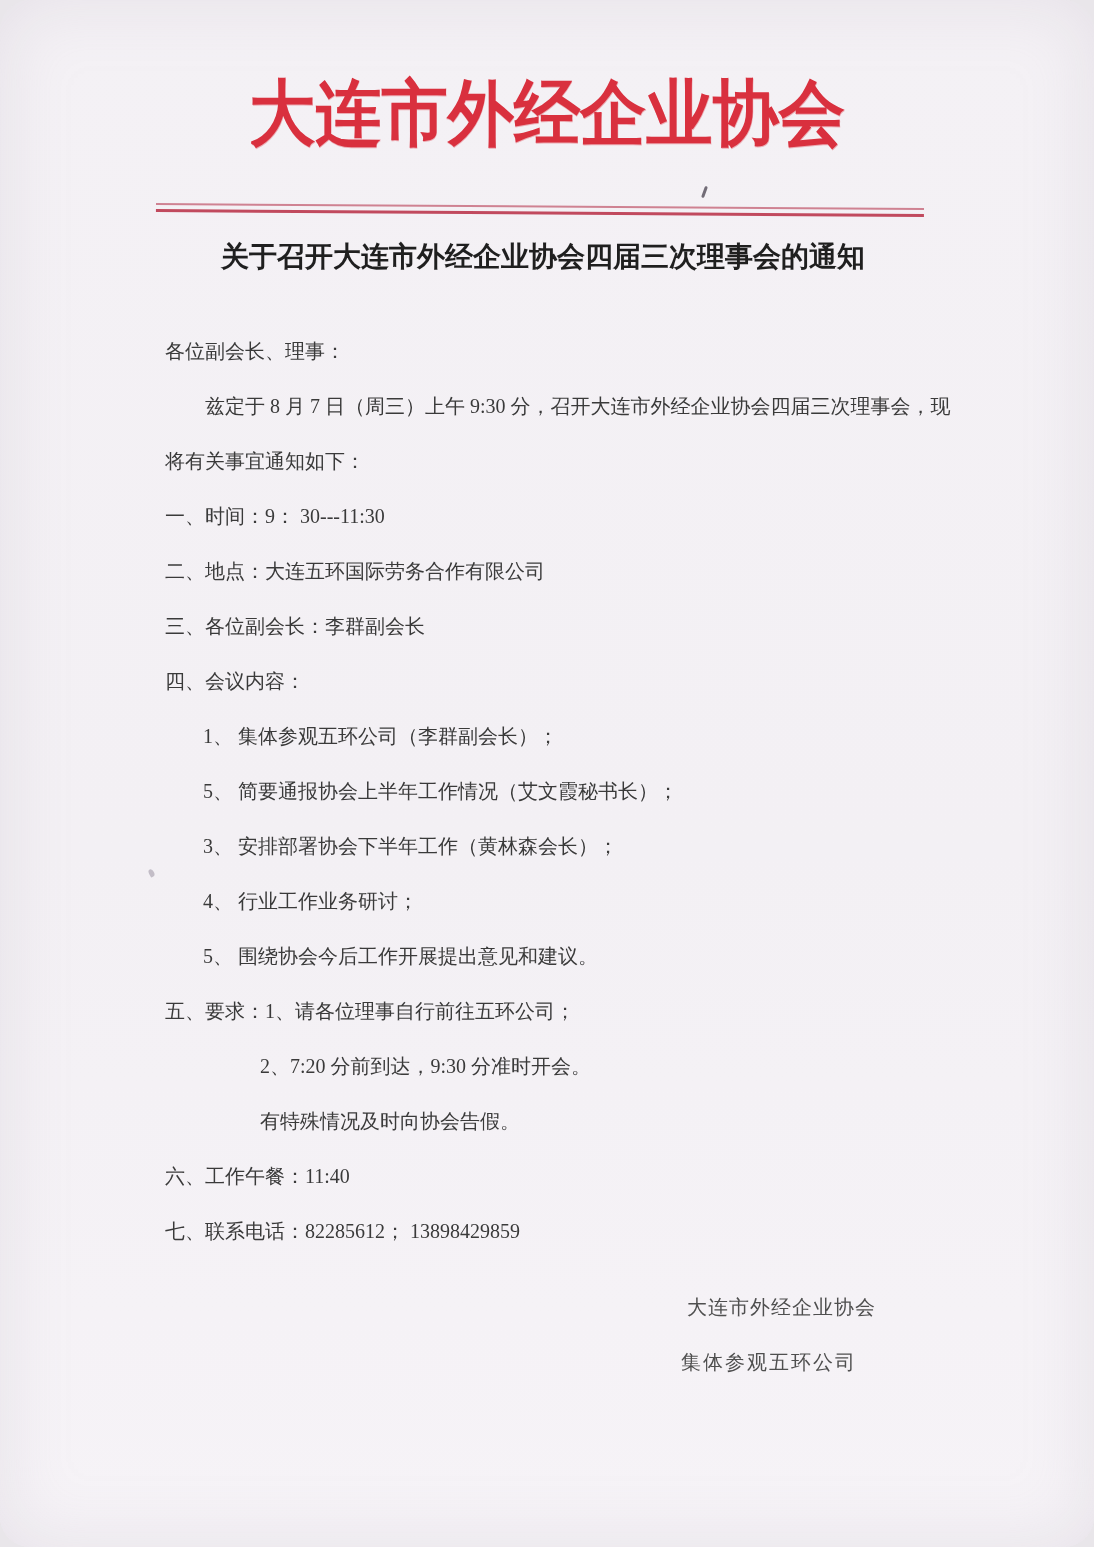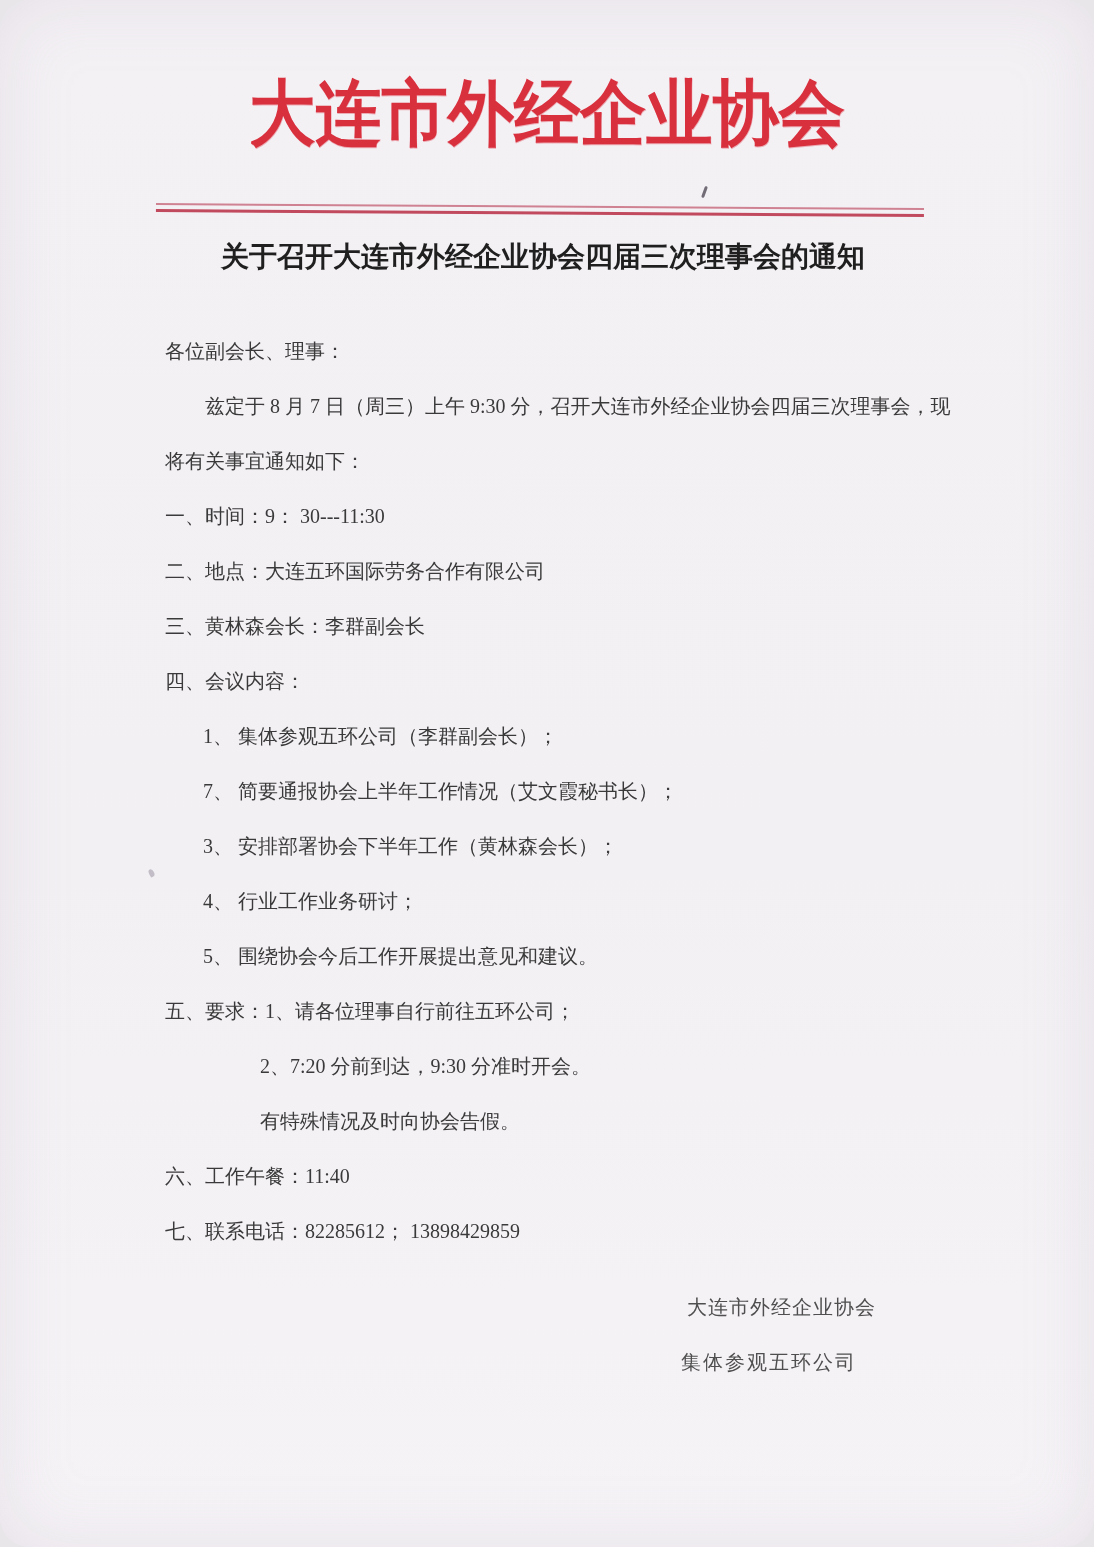--- a/index.html
+++ b/index.html
@@ -140,24 +140,24 @@
 
   <h1 class="notice-title">关于召开大连市外经企业协会四届三次理事会的通知</h1>
 
   <div class="body">
     <p class="line">各位副会长、理事：</p>
     <p class="line indent-intro">兹定于 8 月 7 日（周三）上午 9:30 分，召开大连市外经企业协会四届三次理事会，现</p>
     <p class="line">将有关事宜通知如下：</p>
 
     <p class="line">一、时间：9： 30---11:30</p>
     <p class="line">二、地点：大连五环国际劳务合作有限公司</p>
-    <p class="line">三、黄林森会长：李群副会长</p>
+    <p class="line">三、各位副会长：李群副会长</p>
     <p class="line">四、会议内容：</p>
     <p class="line lvl1">1、 集体参观五环公司（李群副会长）；</p>
-    <p class="line lvl1">7、 简要通报协会上半年工作情况（艾文霞秘书长）；</p>
+    <p class="line lvl1">5、 简要通报协会上半年工作情况（艾文霞秘书长）；</p>
     <p class="line lvl1">3、 安排部署协会下半年工作（黄林森会长）；</p>
     <p class="line lvl1">4、 行业工作业务研讨；</p>
     <p class="line lvl1">5、 围绕协会今后工作开展提出意见和建议。</p>
     <p class="line">五、要求：1、请各位理事自行前往五环公司；</p>
     <p class="line lvl2">2、7:20 分前到达，9:30 分准时开会。</p>
     <p class="line lvl2">有特殊情况及时向协会告假。</p>
     <p class="line">六、工作午餐：11:40</p>
     <p class="line">七、联系电话：82285612； 13898429859</p>
   </div>
 

